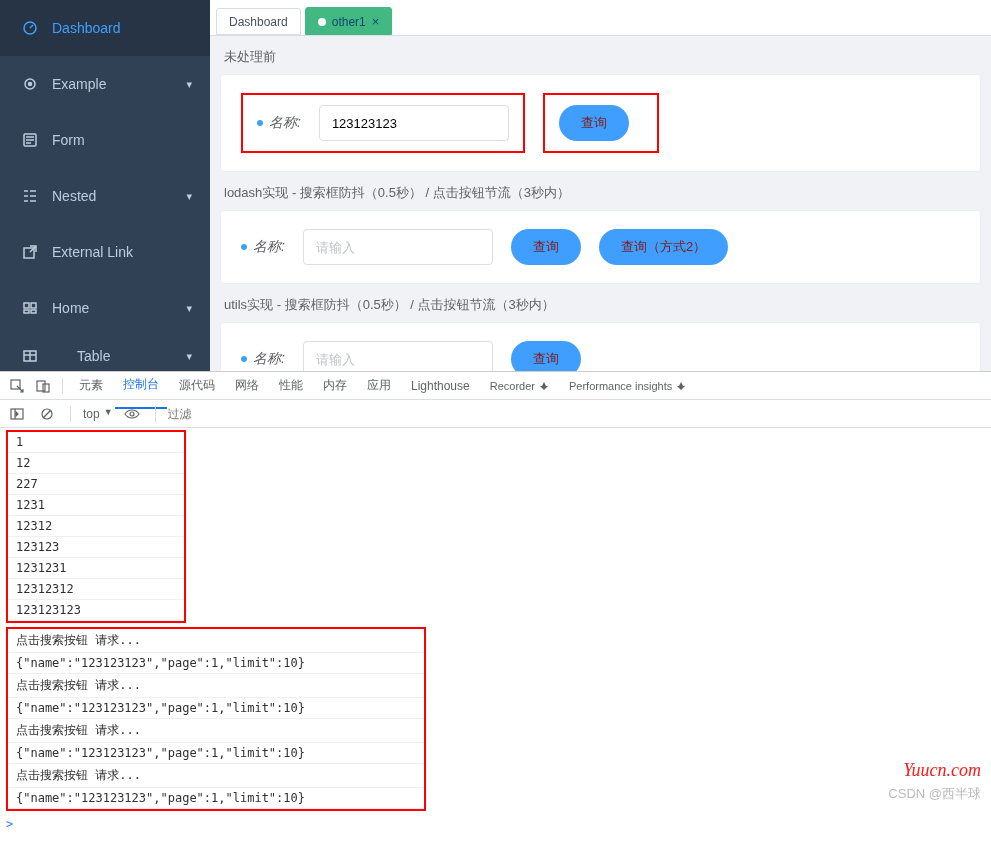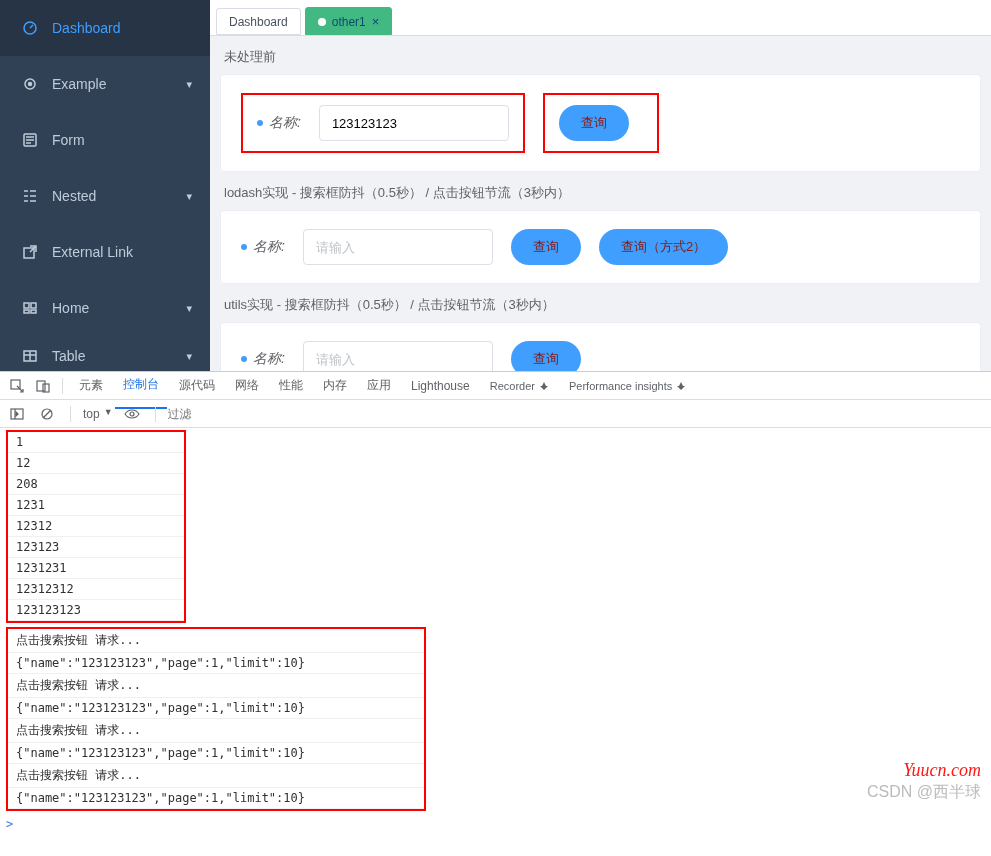--- a/index.html
+++ b/index.html
@@ -3,21 +3,21 @@
 <meta charset="utf-8">
 <style>
 * { margin: 0; padding: 0; box-sizing: border-box; }
 body { font-family: "Helvetica Neue", Helvetica, Arial, sans-serif; font-size: 14px; color: #303133; width: 991px; height: 856px; overflow: hidden; background: #fff; }
 .app { display: flex; width: 100%; height: 371px; }
 .sidebar { width: 210px; background: #304156; color: #bfcbd9; overflow: hidden; flex-shrink: 0; }
 .menu-item { display: flex; align-items: center; padding: 0 20px; height: 56px; cursor: pointer; color: #bfcbd9; position: relative; }
 .menu-item.active { background: #263445; color: #409eff; }
 .menu-item .icon { width: 20px; margin-right: 12px; display: inline-flex; align-items: center; justify-content: center; }
 .menu-item .arrow { position: absolute; right: 18px; font-size: 11px; color: #bfcbd9; }
-.menu-item.cut { height: 40px; }
+.menu-item.cut { height: 40px; gap: 25px; }
 
 .main { flex: 1; background: #f0f2f5; display: flex; flex-direction: column; overflow: hidden; }
 .tabs-bar { background: #fff; border-bottom: 1px solid #d8dce5; padding: 4px 6px 0 6px; display: flex; gap: 4px; height: 36px; align-items: flex-end; }
 .tab { border: 1px solid #d8dce5; border-radius: 3px 3px 0 0; padding: 6px 12px 5px 12px; font-size: 12px; background: #fff; display: flex; align-items: center; gap: 6px; cursor: pointer; color: #495060; }
 .tab.active { background: #42b983; color: #0c4a6e; border-color: #42b983; }
 .tab.active::before { content: ""; width: 8px; height: 8px; background: #fff; border-radius: 50%; display: inline-block; }
 .tab .close { font-size: 13px; }
 
 .content { flex: 1; padding: 0 10px; overflow-y: auto; }
 .panel-heading { font-size: 13px; color: #606266; padding: 12px 4px 8px 4px; }
@@ -40,21 +40,21 @@
 .dt-tab.active { color: #1a73e8; border-bottom: 2px solid #1a73e8; }
 .dt-rec { display: flex; gap: 4px; font-size: 11px; }
 .dt-toolbar { display: flex; align-items: center; height: 28px; border-bottom: 1px solid #ddd; padding: 0 6px; gap: 8px; }
 .dt-filter { border: none; outline: none; font-size: 12px; color: #5f6368; width: 80px; }
 .console-body { padding: 0; font-family: Menlo, Consolas, monospace; font-size: 12px; color: #303030; }
 .log-line { padding: 3px 8px; border-bottom: 1px solid #f0f0f0; white-space: pre; }
 .red-group1 { border: 2px solid #ff0000; margin: 2px 6px; width: 180px; }
 .red-group2 { border: 2px solid #ff0000; margin: 4px 6px; width: 420px; }
 .prompt-line { padding: 2px 6px; color: #367cf1; }
 .watermark-y { position: absolute; right: 10px; bottom: 52px; color: #ff0000; font-family: Georgia, serif; font-style: italic; font-size: 18px; opacity: 0.9; text-align: right; }
-.watermark-c { position: absolute; right: 10px; bottom: 30px; color: #bbb; font-size: 16px; }
+.watermark-c { position: absolute; right: 10px; bottom: 30px; color: #bbb; font-size: 13px; }
 .bottom-wrap { position: relative; }
 </style>
 </head>
 <body>
 
 <div class="app">
   <aside class="sidebar">
     <div class="menu-item active">
       <span class="icon">
         <svg width="16" height="16" viewBox="0 0 16 16" fill="currentColor">
@@ -246,21 +246,21 @@
           </svg>
     </span>
     <span class="dt-sep"></span>
     <input class="dt-filter" placeholder="过滤" style="">
   </div>
 
   <div class="console-body">
     <div class="red-group1">
       <div class="log-line">1</div>
       <div class="log-line">12</div>
-      <div class="log-line">208</div>
+      <div class="log-line">227</div>
       <div class="log-line">1231</div>
       <div class="log-line">12312</div>
       <div class="log-line">123123</div>
       <div class="log-line">1231231</div>
       <div class="log-line">12312312</div>
       <div class="log-line">123123123</div>
     </div>
     <div class="red-group2">
       <div class="log-line">点击搜索按钮 请求...</div>
       <div class="log-line">{"name":"123123123","page":1,"limit":10}</div>

